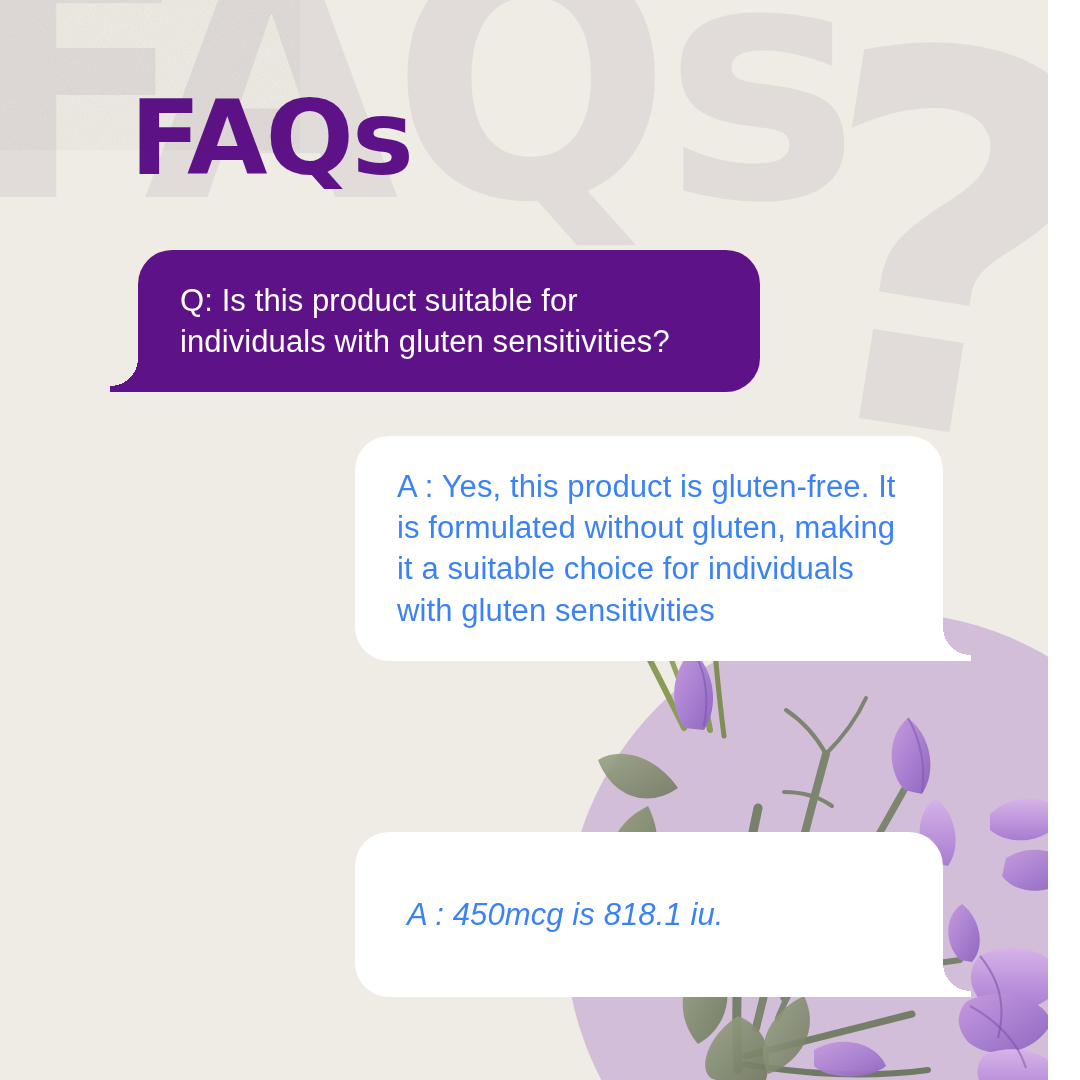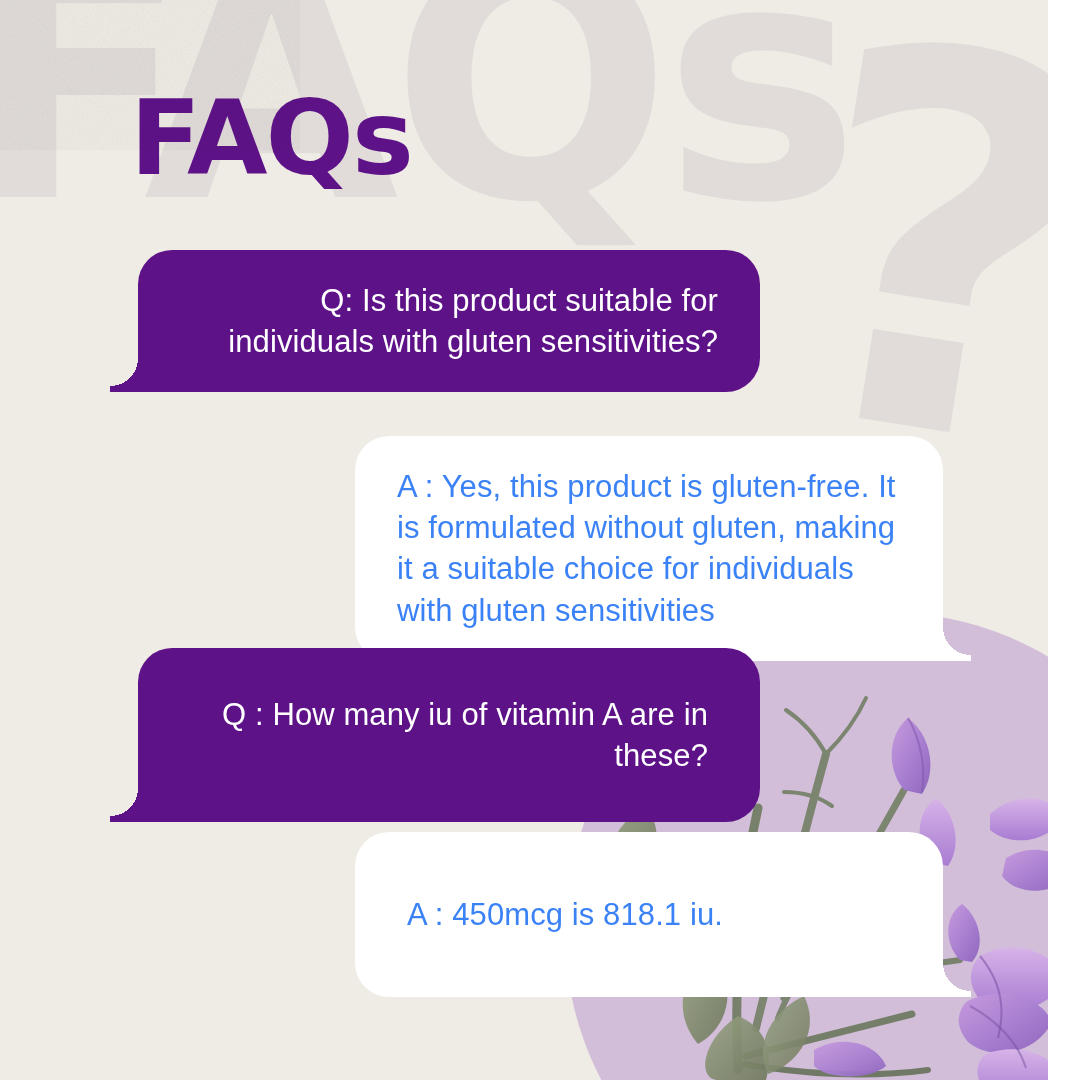--- a/index.html
+++ b/index.html
@@ -93,21 +93,20 @@
     letter-spacing:.1px;
     font-weight:400;
     font-family:"Liberation Sans", sans-serif;
   }
   .bubble p{ margin:0; }
 
   .q-bubble{
     background:#5e1288;
     color:#ffffff;
     border-radius:34px 34px 34px 0;
-    text-align:right;
   }
   
   .q-bubble::after{
     content:"";
     position:absolute;
     left:-28px; bottom:0;
     width:28px; height:34px;
     background:#5e1288;
     -webkit-mask-image:radial-gradient(circle 28px at 0 0, transparent 0 28px, #000 28px);
     mask-image:radial-gradient(circle 28px at 0 0, transparent 0 28px, #000 28px);
@@ -125,21 +124,21 @@
     right:-28px; bottom:0;
     width:28px; height:34px;
     background:#ffffff;
     -webkit-mask-image:radial-gradient(circle 28px at 100% 0, transparent 0 28px, #000 28px);
     mask-image:radial-gradient(circle 28px at 100% 0, transparent 0 28px, #000 28px);
   }
 
   #bubble-q1{ left:138px;  top:250px; width:622px; }
   #bubble-a1{ left:355px;  top:436px; width:588px; }
   #bubble-q2{ left:138px;  top:648px; width:622px; padding:46px 52px; }
-  #bubble-a2{ left:355px;  top:832px; width:588px; padding:62px 52px; }
+  #bubble-a2{ left:355px;  top:832px; width:588px; padding:62px 52px;font-style:italic; }
 </style>
 </head>
 <body>
 
 <div id="canvas">
 
   <div class="wm" id="wm-faqs">FAQs</div>
   <div class="wm" id="wm-q">?</div>
 
   <div id="lilac-circle"></div>
@@ -230,23 +229,20 @@
   <div id="title">FAQs</div>
 
   <div class="bubble q-bubble" id="bubble-q1">
     <p>Q: Is this product suitable for individuals with gluten sensitivities?</p>
   </div>
 
   <div class="bubble a-bubble" id="bubble-a1">
     <p>A : Yes, this product is gluten-free. It is formulated without gluten, making it a suitable choice for individuals with gluten sensitivities</p>
   </div>
 
-  <div class="bubble q-bubble" id="bubble-q2">
-    <p>Q : How many iu of vitamin A are in these?</p>
-  </div>
 
   <div class="bubble a-bubble" id="bubble-a2">
     <p>A : 450mcg is 818.1 iu.</p>
   </div>
 
   <svg id="grain" xmlns="http://www.w3.org/2000/svg">
     <filter id="noiseFilter">
       <feTurbulence type="fractalNoise" baseFrequency="0.9" numOctaves="4" stitchTiles="stitch"></feTurbulence>
       <feColorMatrix type="saturate" values="0"></feColorMatrix>
       <feComponentTransfer>

